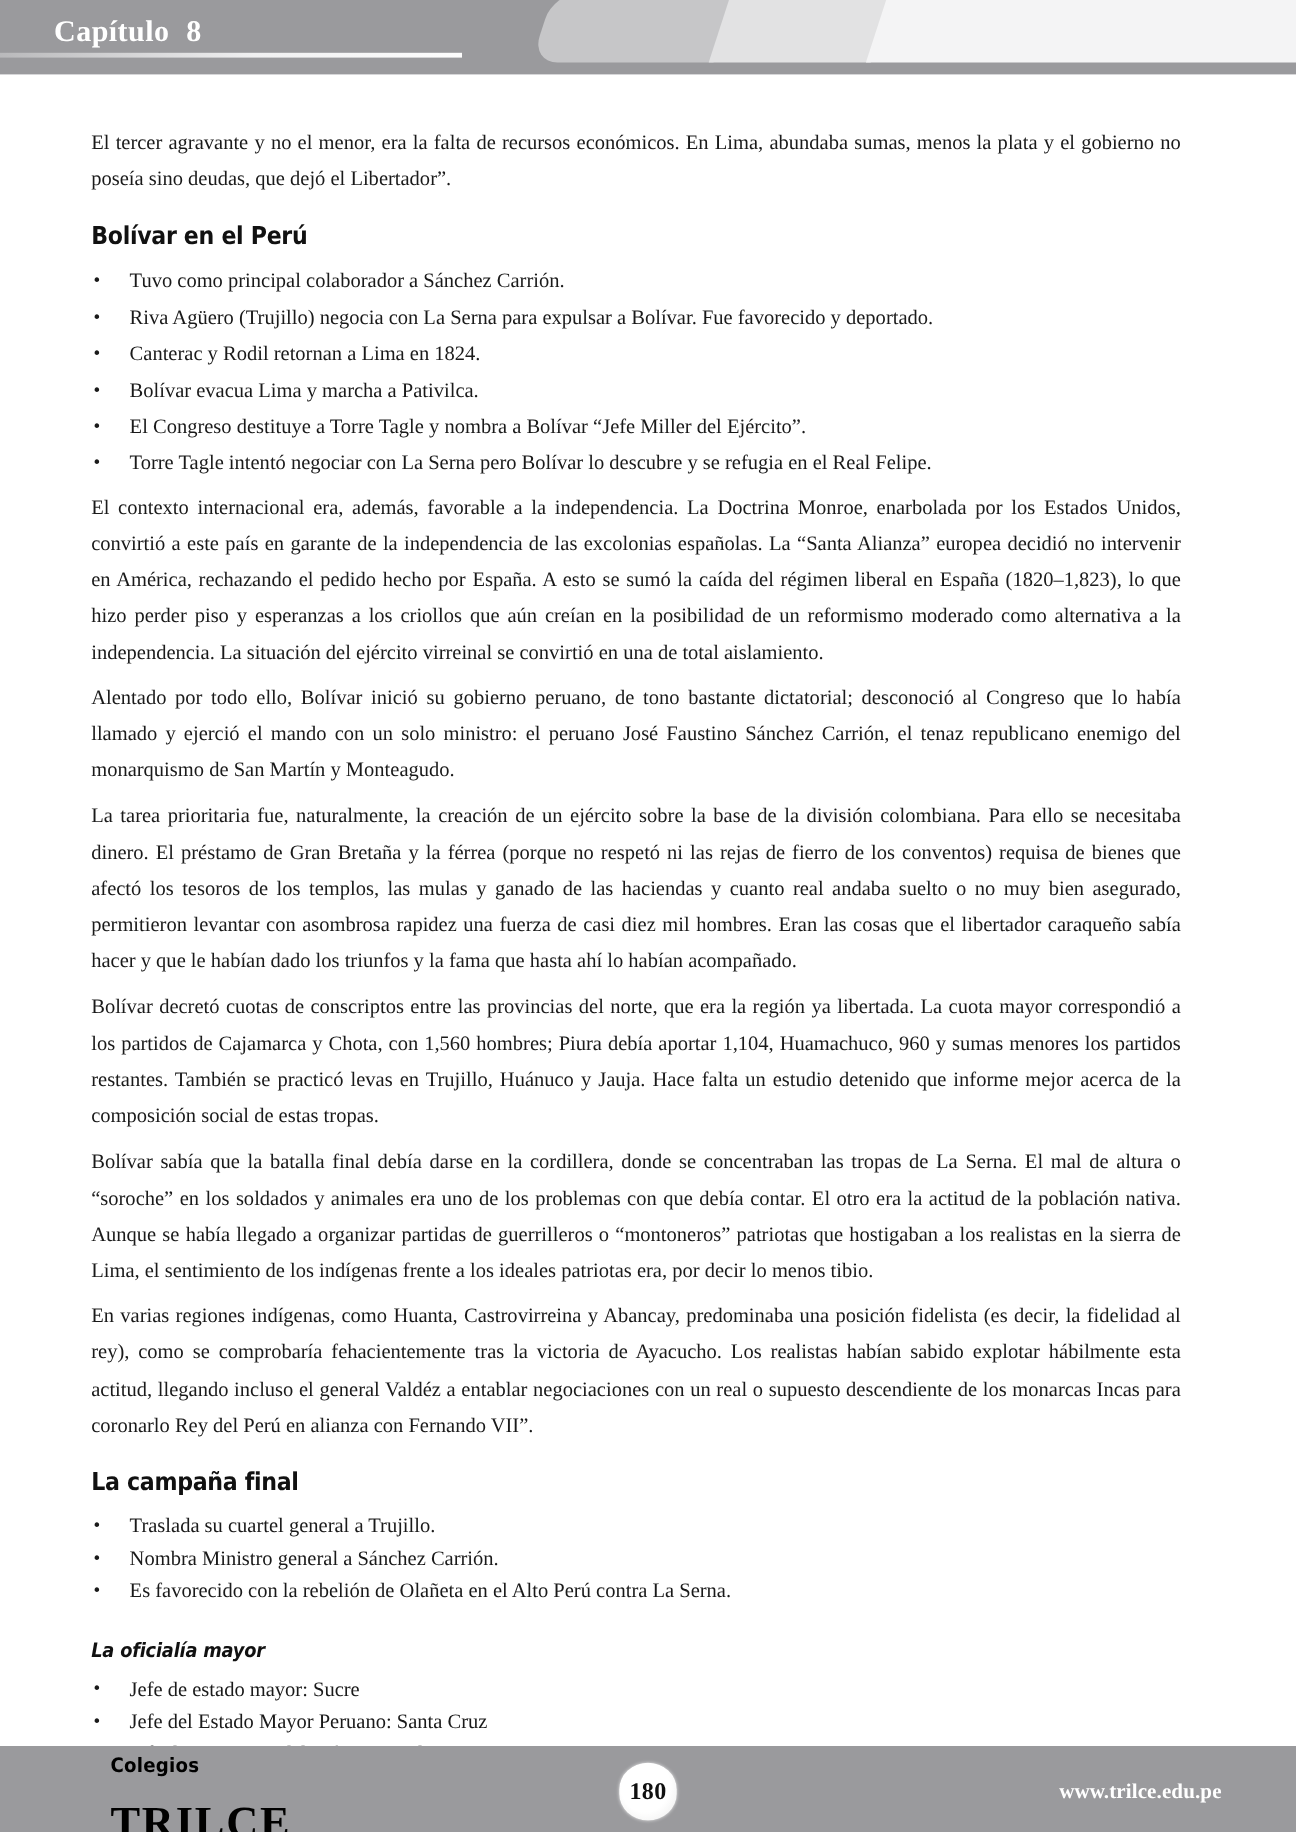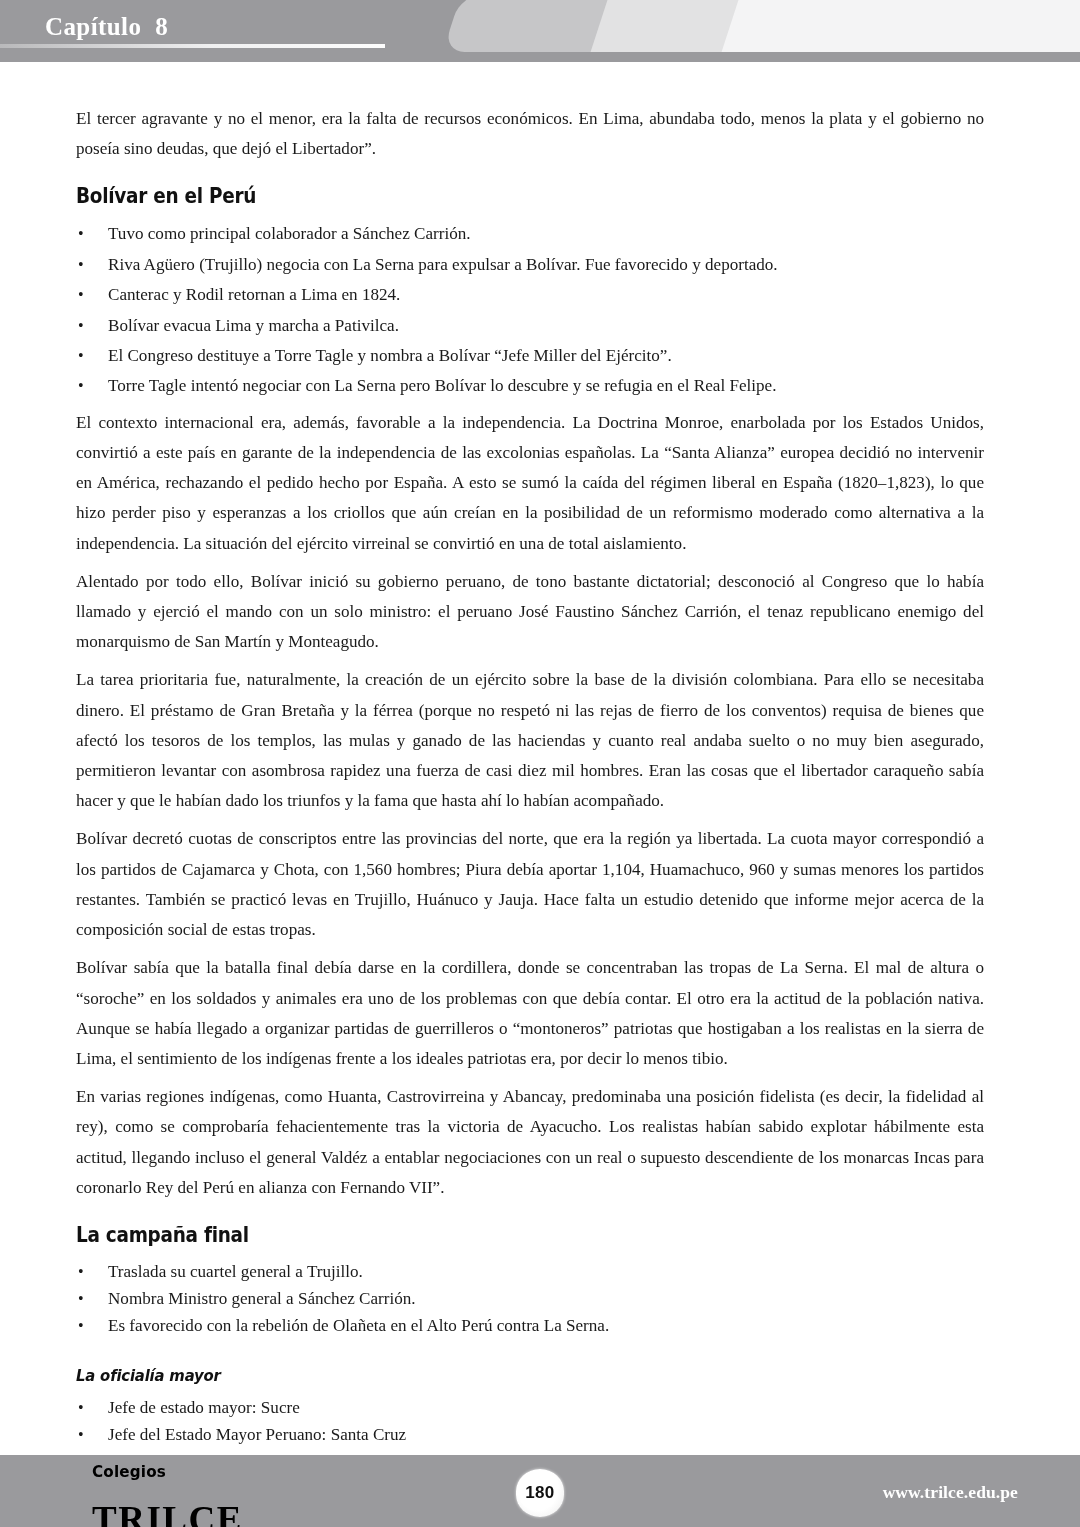--- a/index.html
+++ b/index.html
@@ -185,23 +185,23 @@
     width: 48px;
     height: 48px;
     border-radius: 50% 50% 50% 50% / 46% 46% 46% 46%;
     background: radial-gradient(ellipse at 45% 38%, #ffffff 55%, #f2f2f2 82%, #e6e6e6 100%);
     box-shadow: 0 0 3px rgba(255,255,255,0.75);
     display: flex;
     align-items: center;
     justify-content: center;
   }
   .page-badge .page-num {
-    font-family: Liberation Sans, sans-serif;
-    font-weight: bold;
-    font-size: 17px;
+    font-family: Liberation Serif, serif;
+    font-weight: bold;
+    font-size: 20px;
     color: #101010;
     letter-spacing: 0.3px;
   }
   .footer-url {
     position: absolute;
     right: 62px;
     top: 27px;
     font-family: "Liberation Serif", "DejaVu Serif", serif;
     font-weight: bold;
     font-size: 17.5px;
@@ -219,21 +219,21 @@
     <div class="hshape hshape-3"></div>
   </div>
   <div class="header-rule"></div>
   <div class="header-title">
     <span>Capítulo</span><span class="cap-num">8</span>
   </div>
 </div>
 
 <div class="content">
 
-  <p class="body-text">El tercer agravante y no el menor, era la falta de recursos económicos. En Lima, abundaba todo, menos la plata y el gobierno no poseía sino deudas, que dejó el Libertador”.</p>
+  <p class="body-text">El tercer agravante y no el menor, era la falta de recursos económicos. En Lima, abundaba sumas, menos la plata y el gobierno no poseía sino deudas, que dejó el Libertador”.</p>
 
   <h2 class="section-heading">Bolívar en el Perú</h2>
 
   <ul class="bullets">
     <li><span class="bullet-dot">•</span><span>Tuvo como principal colaborador a Sánchez Carrión.</span></li>
     <li><span class="bullet-dot">•</span><span>Riva Agüero (Trujillo) negocia con La Serna para expulsar a Bolívar. Fue favorecido y deportado.</span></li>
     <li><span class="bullet-dot">•</span><span>Canterac y Rodil retornan a Lima en 1824.</span></li>
     <li><span class="bullet-dot">•</span><span>Bolívar evacua Lima y marcha a Pativilca.</span></li>
     <li><span class="bullet-dot">•</span><span>El Congreso destituye a Torre Tagle y nombra a Bolívar “Jefe Miller del Ejército”.</span></li>
     <li><span class="bullet-dot">•</span><span>Torre Tagle intentó negociar con La Serna pero Bolívar lo descubre y se refugia en el Real Felipe.</span></li>

